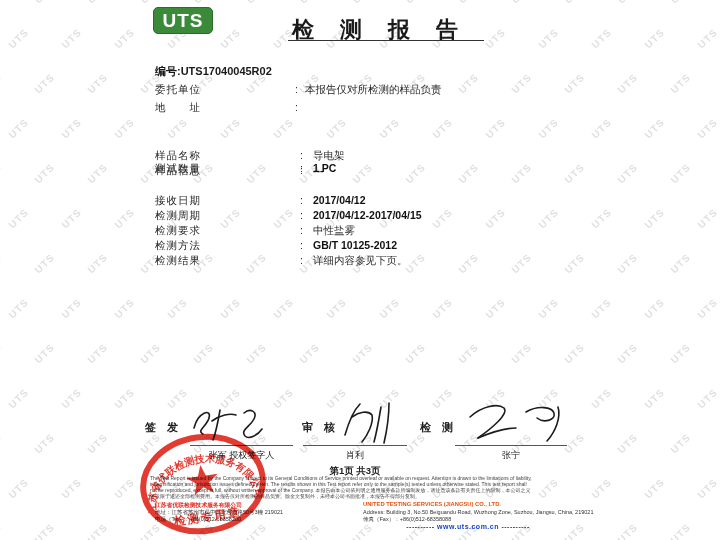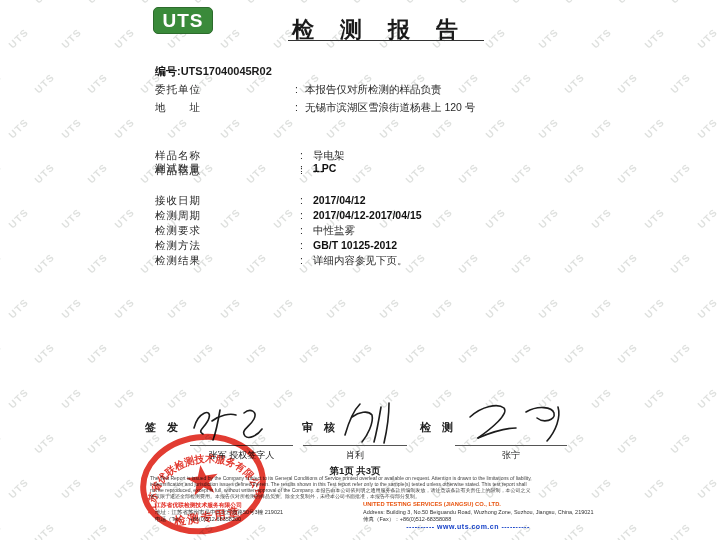--- a/index.html
+++ b/index.html
@@ -261,21 +261,20 @@
     </div>
 
     <div class="frow" style="top:83px">
       <span class="flabel">委托单位</span>
       <span class="ccolon">:</span>
       <span class="cvalue">本报告仅对所检测的样品负责</span>
     </div>
     <div class="frow" style="top:101px">
       <span class="flabel">地　　址</span>
       <span class="ccolon">:</span>
-      <span class="cvalue">无锡市滨湖区雪浪街道杨巷上 120 号</span>
     </div>
 
 
     <div class="frow" style="top:149px">
       <span class="flabel">样品名称</span>
       <span class="fcolon">:</span>
       <span class="fvalue">导电架</span>
     </div>
     <div class="frow" style="top:164px">
       <span class="flabel">样品信息</span>

